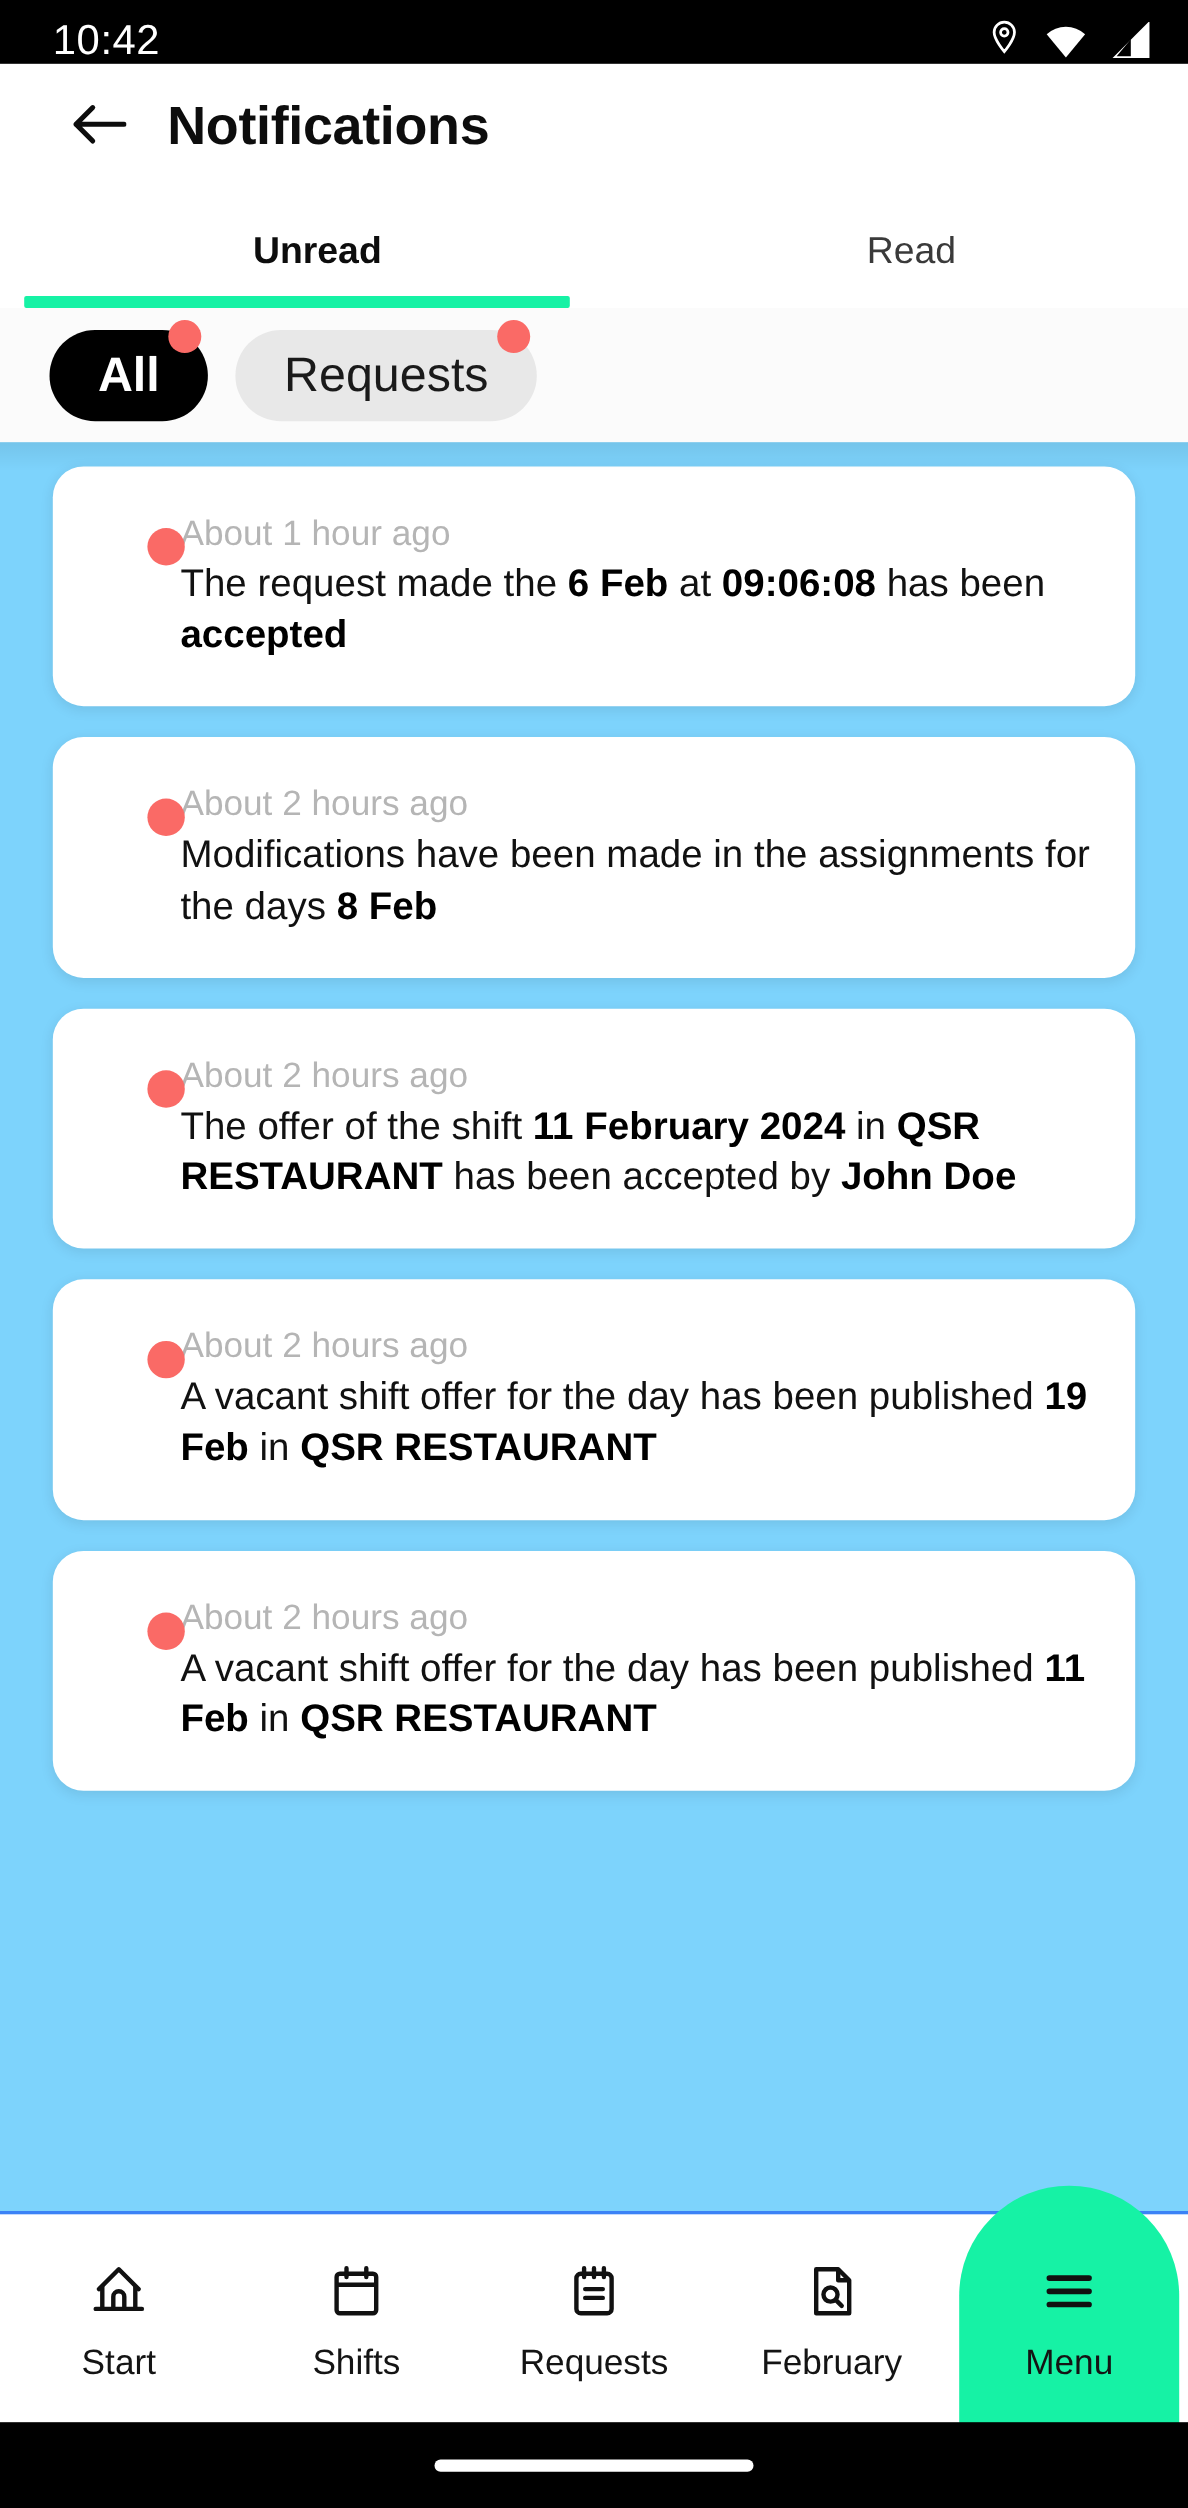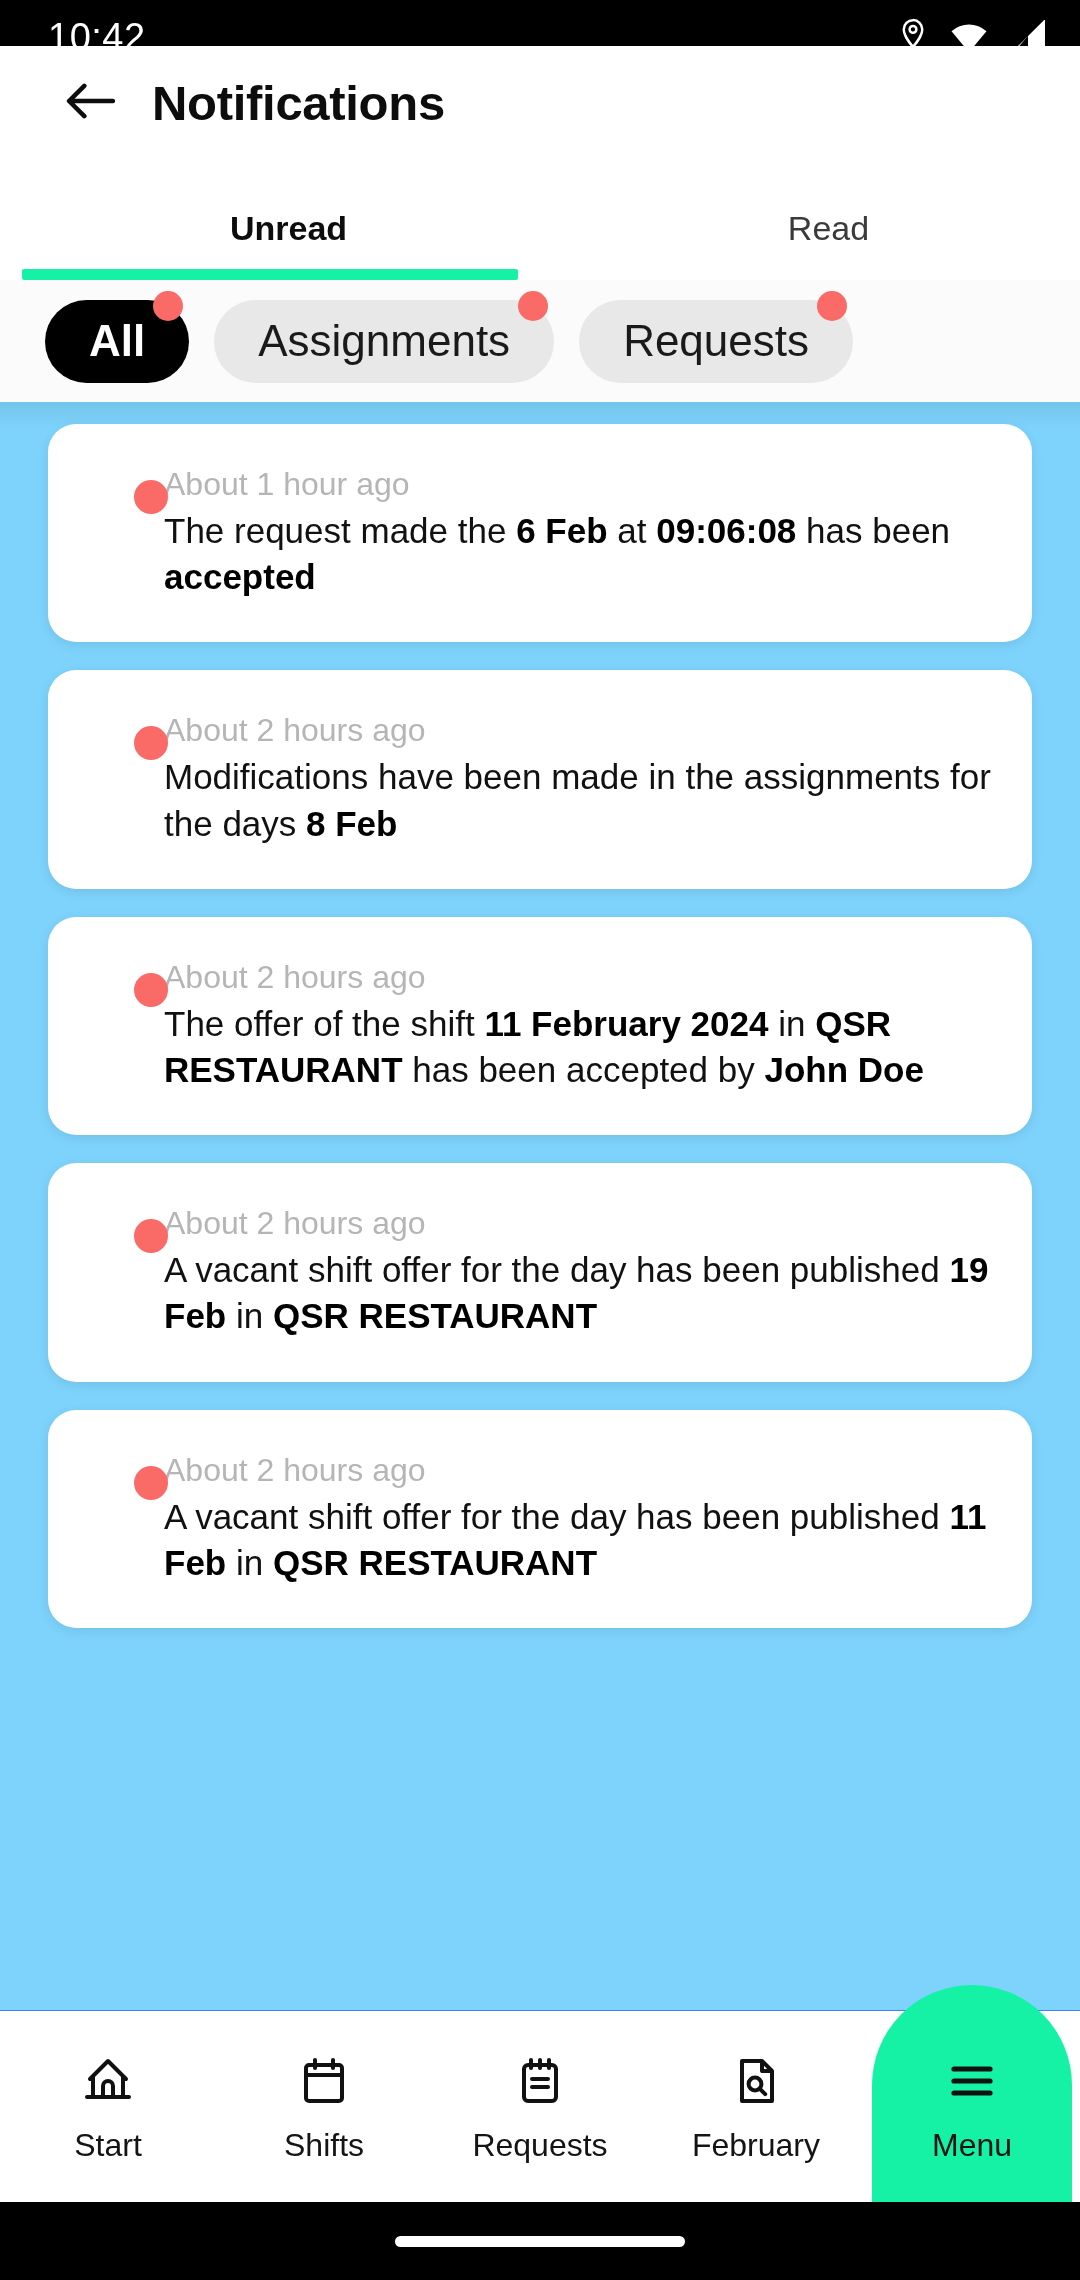--- a/index.html
+++ b/index.html
@@ -18,21 +18,21 @@
     display:flex; align-items:center; justify-content:space-between;
     padding:0 34px 0 48px;
     border-radius:0 0 4px 4px;
   }
   .status-time{ font-size:38px; font-weight:400; letter-spacing:.5px; line-height:1; }
   .status-icons{ display:flex; align-items:center; gap:22px; }
   .status-icons svg{ display:block; }
 
   
   .header{
-    position:absolute; top:46px; left:0; width:1080px; height:114px;
+    position:absolute; top:58px; left:0; width:1080px; height:114px;
     display:flex; align-items:center; padding-left:62px; gap:34px;
     background:#fff;
   }
   .back-btn{ width:56px; height:56px; display:flex; align-items:center; justify-content:center; cursor:pointer; }
   .page-title{ font-size:49px; font-weight:700; color:#0d0d0d; letter-spacing:-.3px; }
 
   
   .tabs{
     position:absolute; top:176px; left:0; width:1080px; height:104px;
     display:flex; background:#fff;
@@ -103,21 +103,21 @@
   
   .list-fade{
     position:absolute; top:402px; left:0; width:1080px; height:26px;
     background:linear-gradient(to bottom, rgba(0,0,0,.07), rgba(0,0,0,0));
     pointer-events:none;
   }
 
   
   .bottom-nav{
     position:absolute; bottom:78px; left:0; width:1080px; height:192px;
-    background:#fff; border-top:1px solid #3b82f6;
+    background:#fff; border-top:3px solid #3b82f6;
     display:flex; align-items:flex-start;
   }
   .nav-item{
     flex:1; height:192px; position:relative;
     display:flex; flex-direction:column; align-items:center; justify-content:center;
     gap:20px; cursor:pointer;
   }
   .nav-item .nav-label{ font-size:32px; color:#141414; line-height:1; }
   .nav-item.active .nav-pill{
     position:absolute; left:50%; transform:translateX(-50%);
@@ -182,24 +182,20 @@
   </div>
 </div>
 
 <div class="chips-wrap">
   <div class="chips">
     <div class="chip selected">
       <span>All</span>
       <span class="chip-badge"></span>
     </div>
     <div class="chip">
-      <span>Assignments</span>
-      <span class="chip-badge"></span>
-    </div>
-    <div class="chip">
       <span>Requests</span>
       <span class="chip-badge"></span>
     </div>
   </div>
 </div>
 
 <div class="list" id="notif-list">
     <div class="card">
       <span class="card-dot"></span>
       <div class="card-body">

